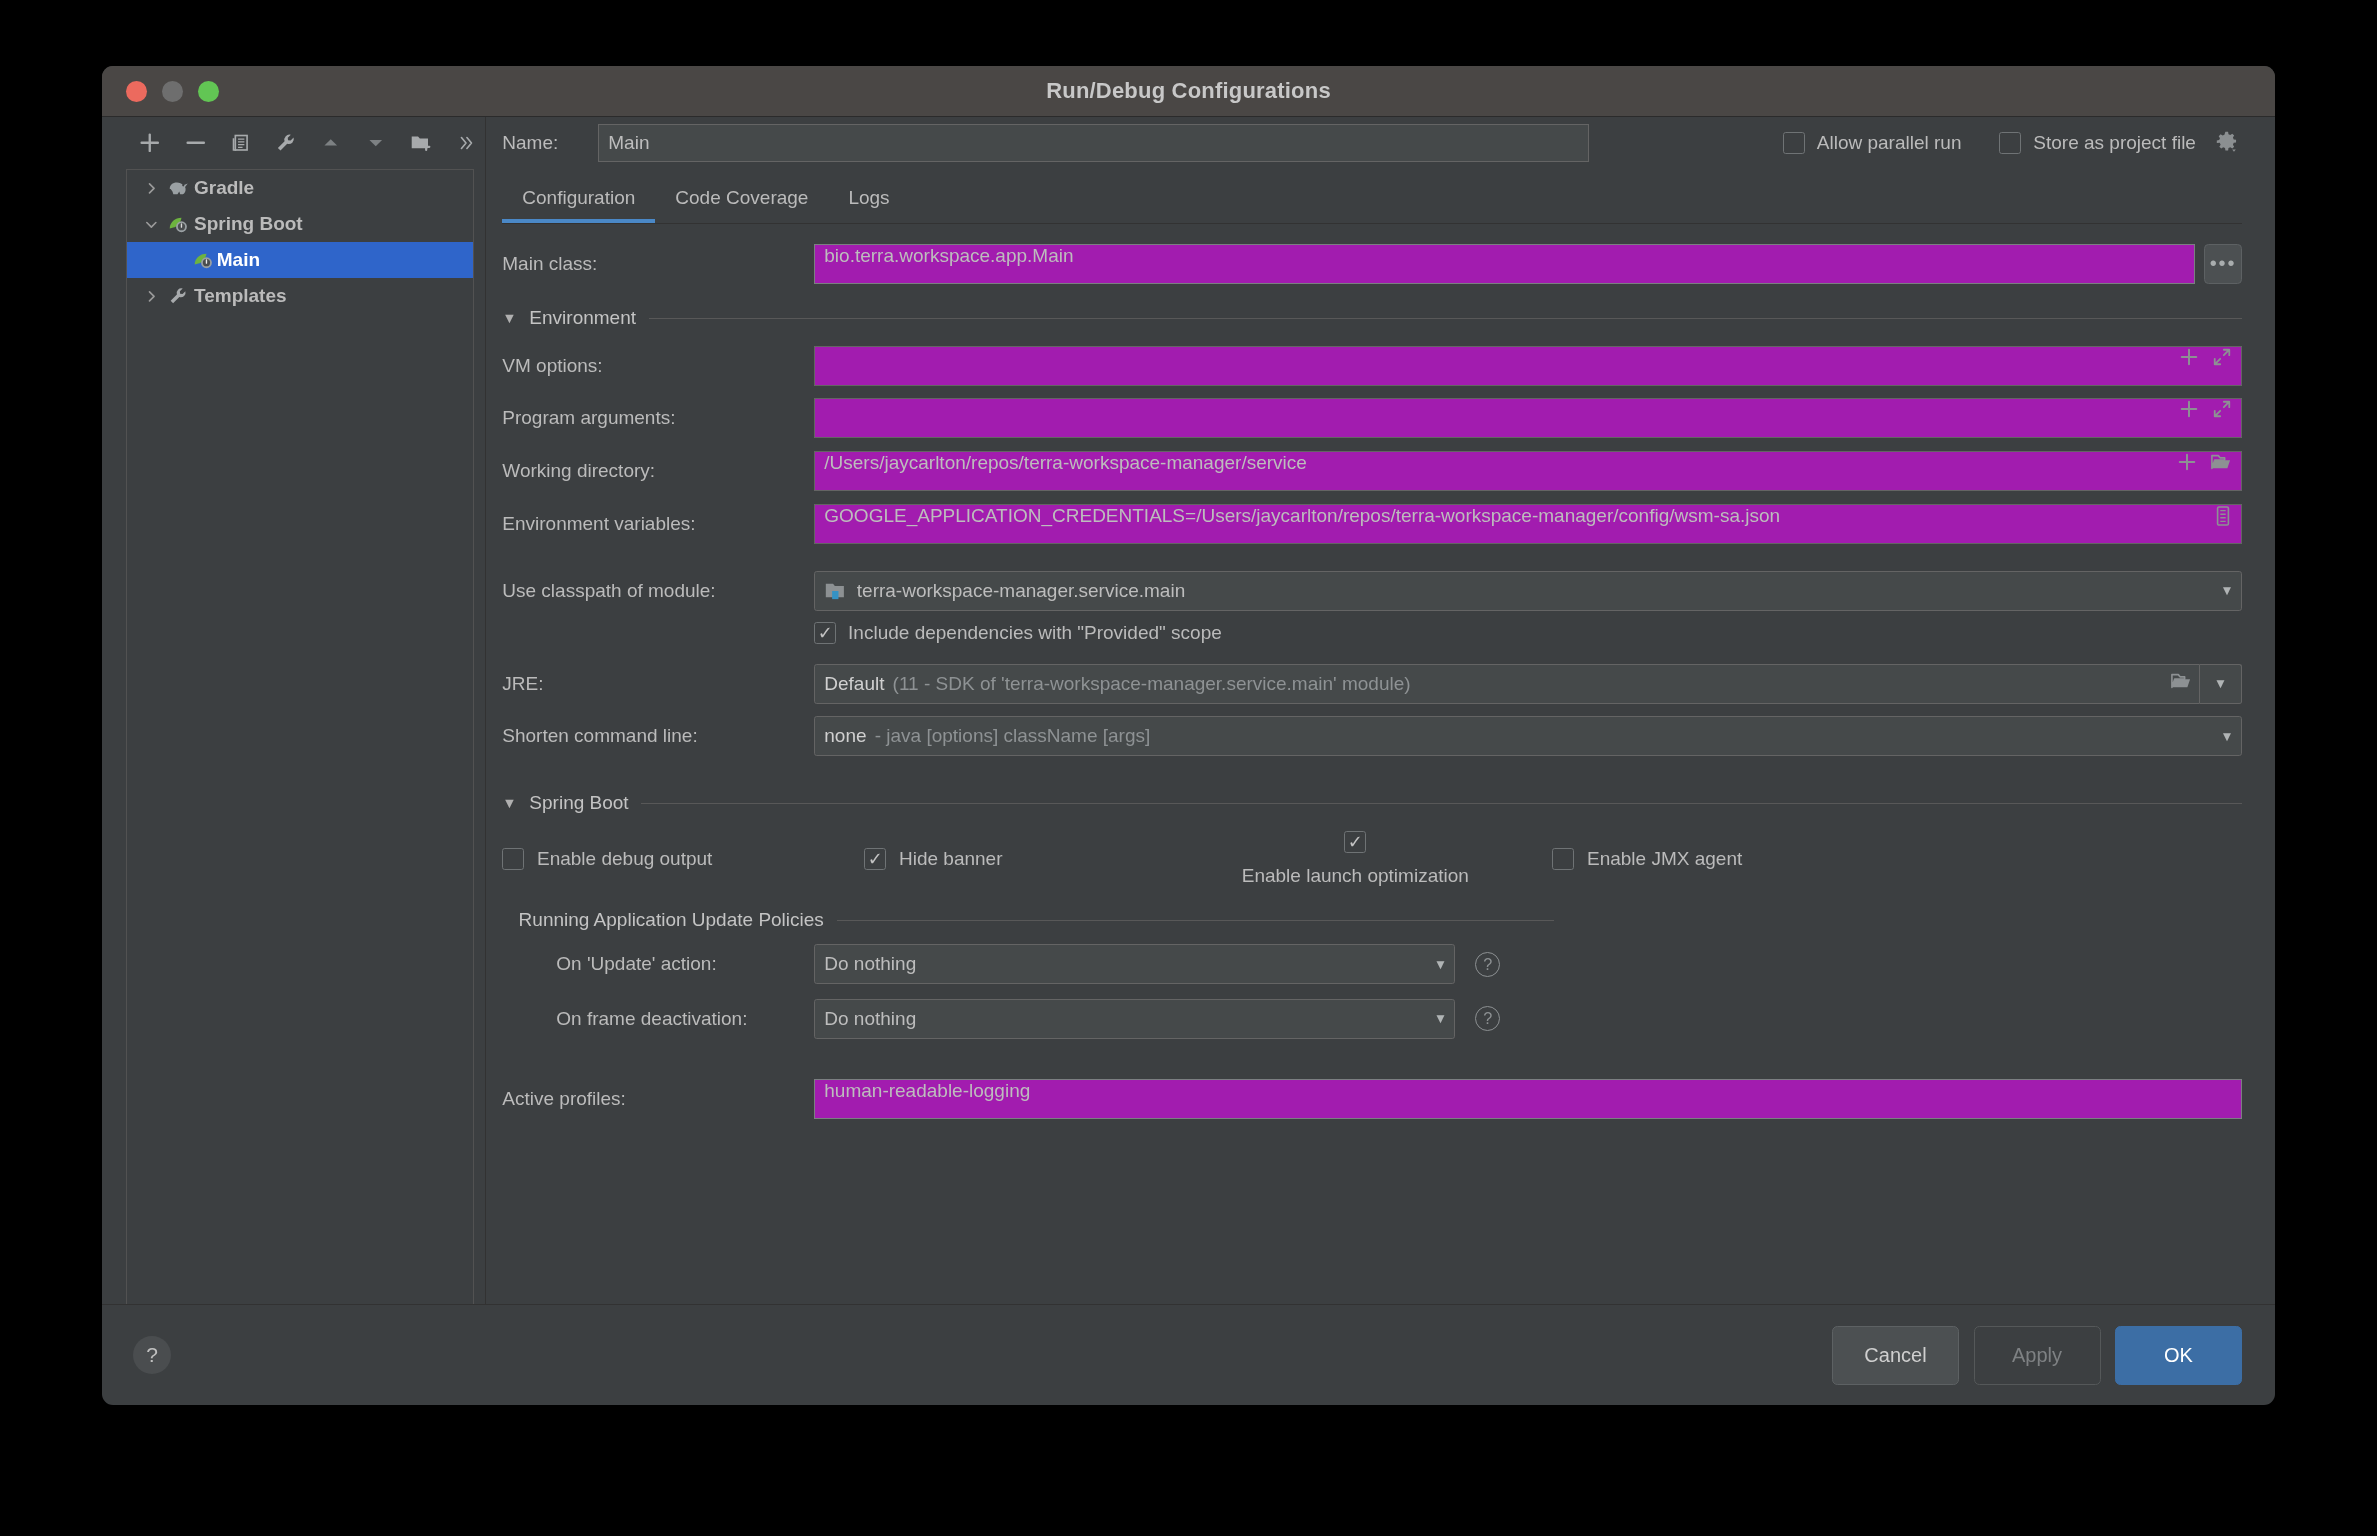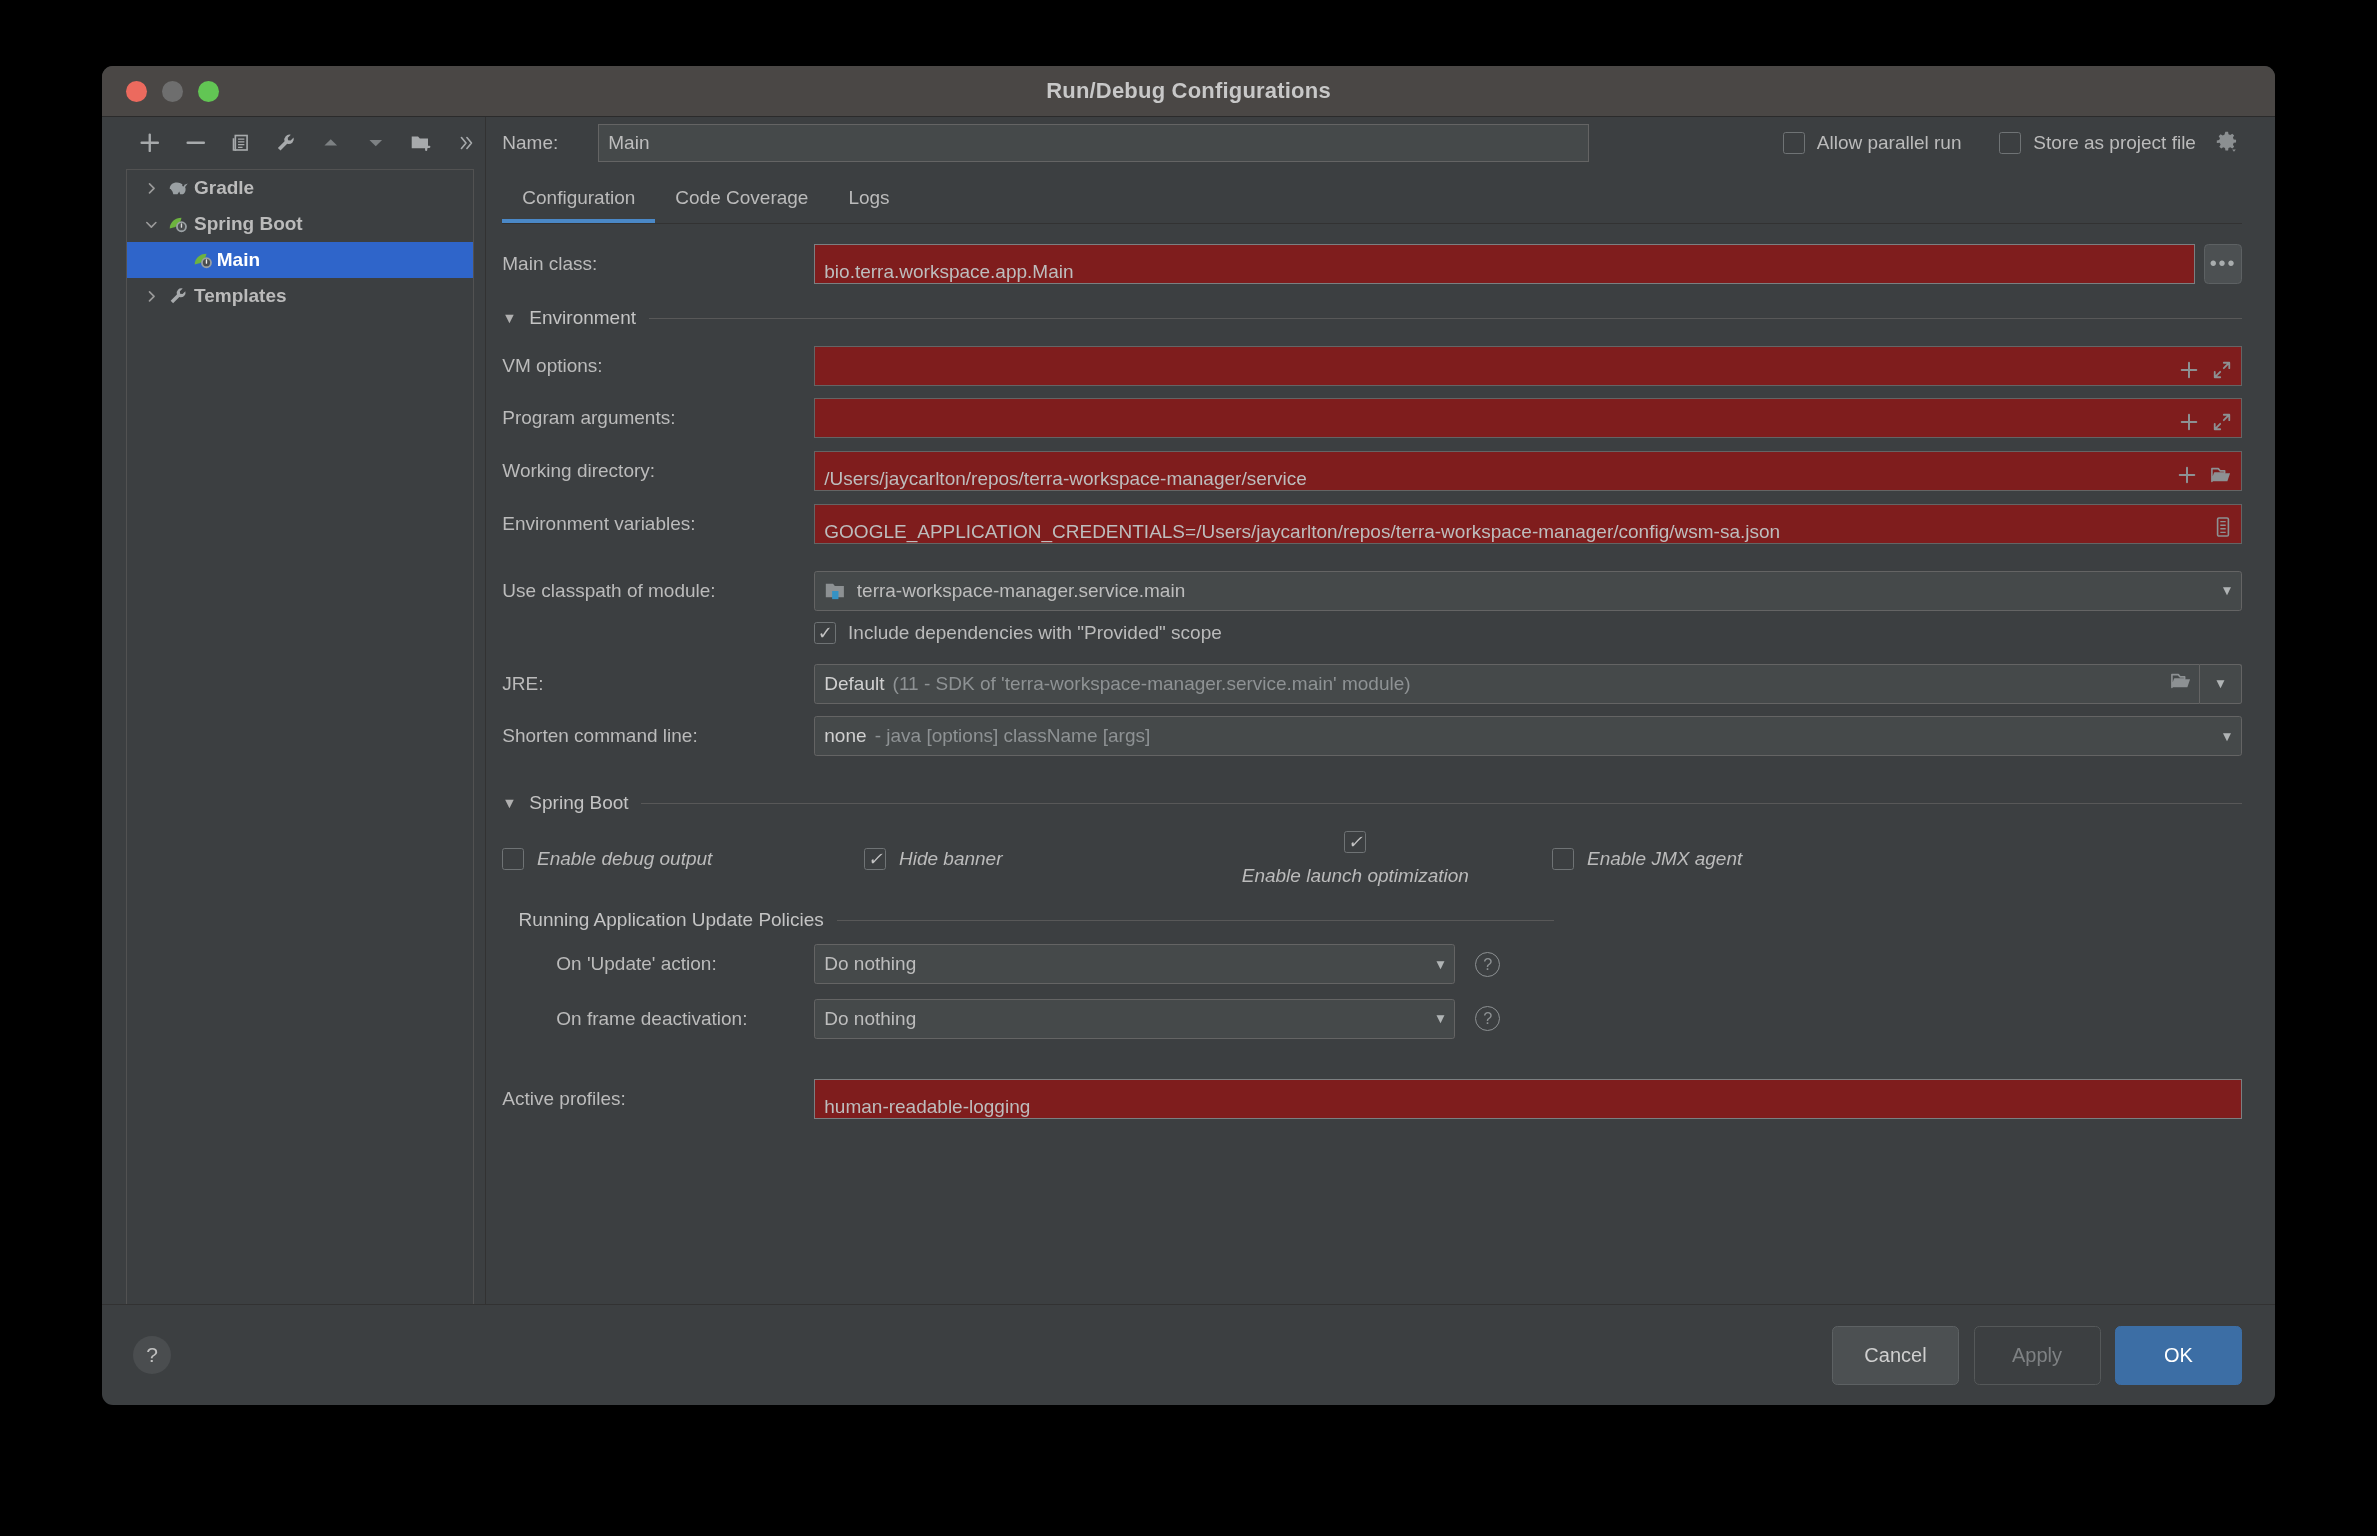--- a/index.html
+++ b/index.html
@@ -132,22 +132,22 @@
   #tabs-underline { height:0.9px; background:#323232; margin-bottom:0; flex:none; }
 
   
   #form { flex: 1; padding-top: 20px; min-height: 0; position: relative; }
   .row { display: flex; align-items: center; margin-bottom: 9px; }
   .row .lbl.fixed { width: 312px; flex: none; font-size: 19px; }
   .row .lbl.indent { width: 312px; flex: none; padding-left: 54px; }
 
   .field {
     flex: 1; min-width: 0;
-    background: #7f1d1d; border: 0.9px solid #646464;
-    height: 40px; display: flex; align-items: flex-end;
+    background: #a21caf; border: 0.9px solid #646464;
+    height: 40px; display: flex; align-items: flex-start;
     padding: 0 9px; color: #bdbdbd; font-size: 19px;
     white-space: nowrap; overflow: hidden;
   }
   .field .val { overflow: hidden; text-overflow: clip; white-space: nowrap; }
   .field-icons { margin-left: auto; display: flex; align-items: center; gap: 12.7px; padding-left: 9px; color:#8d9193; flex:none;}
   .btn-ellipsis {
     width: 38px; height: 40px; margin-left: 9px; flex:none;
     background: #4c5052; border: 0.9px solid #5d6163; border-radius: 4.5px;
     display: flex; align-items: center; justify-content: center;
     color: #a9adae; font-size: 20px; letter-spacing: 1.8px;
@@ -177,21 +177,21 @@
     border-radius: 0 2.7px 2.7px 0;
     display:flex; align-items:center; justify-content:center;
     color:#b0b4b5; font-size:13.6px;
   }
   .mod-icon { width: 23.5px; height: 20px; margin-right: 9px; flex:none; position: relative; }
 
   .subtle { color: #8e9294; }
   .strong { color: #d0d0d0; }
 
   
-  .sb-checks { display: flex; align-items: center; margin: 4px 0 22px 0; font-style: italic; }
+  .sb-checks { display: flex; align-items: center; margin: 4px 0 22px 0; }
   .sb-chk { display: flex; align-items: center; gap: 12.7px; }
 
   .qmark {
     width: 25px; height: 25px; border-radius: 50%;
     border: 1.4px solid #8c9092; color: #8c9092;
     font-size: 16.3px; display:flex; align-items:center; justify-content:center;
     margin-left: 20px; flex:none;
   }
 
   

